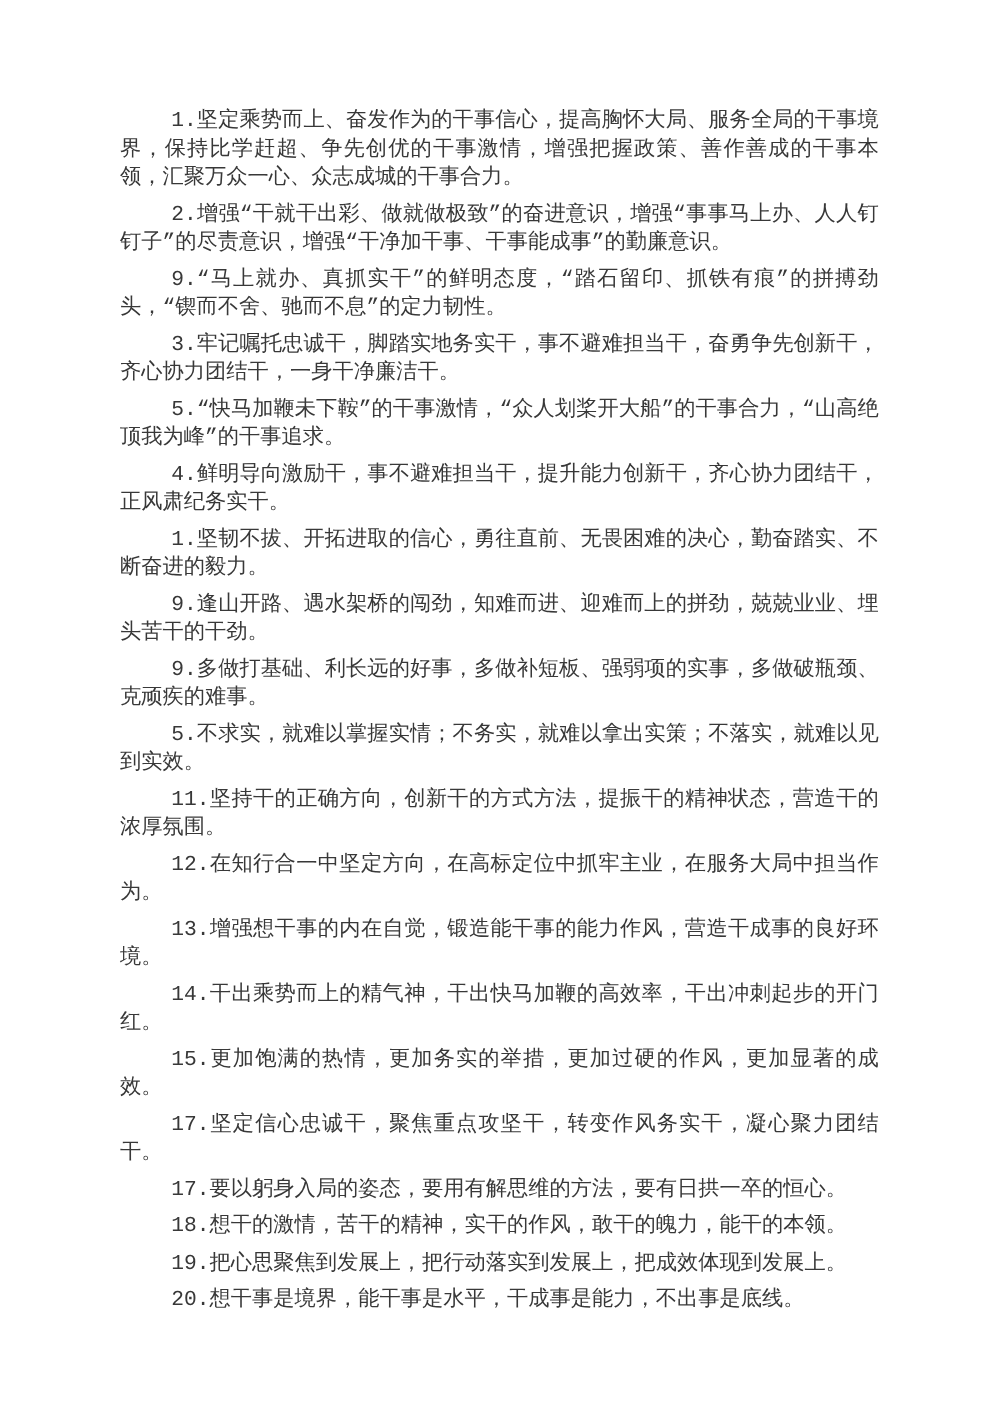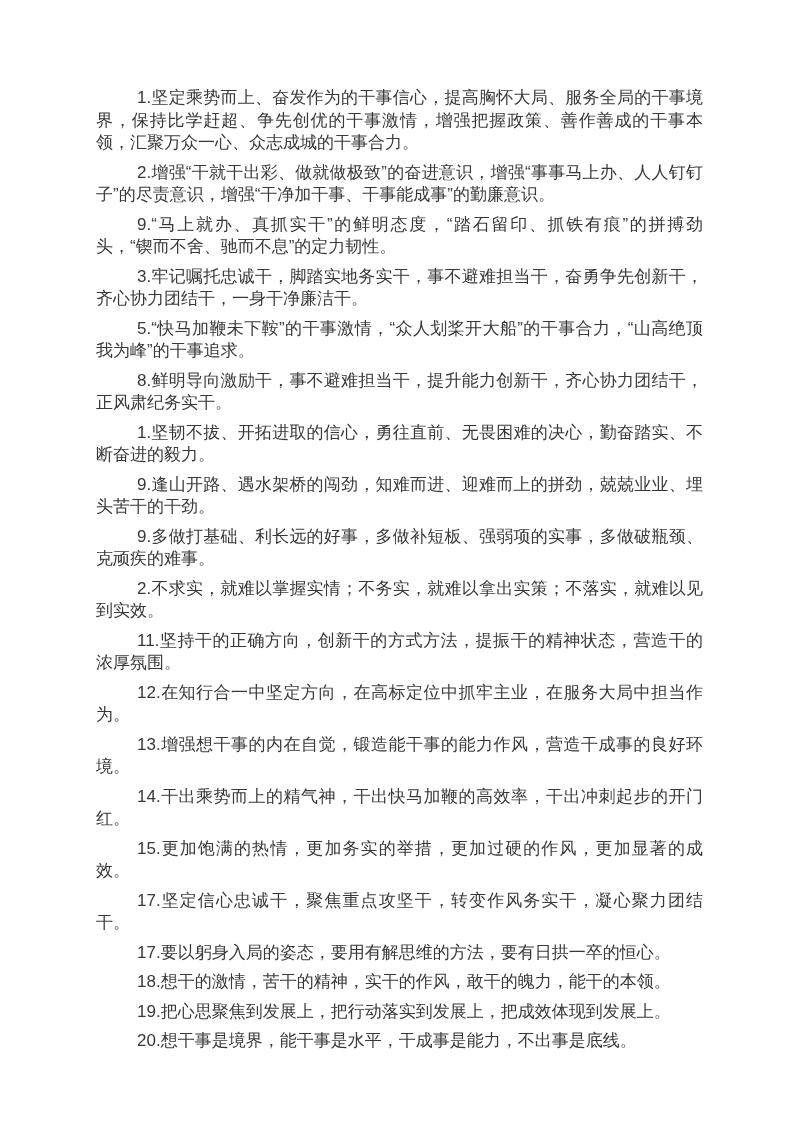--- a/index.html
+++ b/index.html
@@ -6,21 +6,21 @@
     margin: 0;
     padding: 0;
     background: #ffffff;
   }
   .page {
     position: relative;
     width: 784px;
     height: 1122px;
     background: #ffffff;
     overflow: hidden;
-    font-family: Liberation Sans, sans-serif;
+    font-family: Liberation Mono, monospace;
   }
   .content {
     position: absolute;
     left: 96px;
     top: 87px;
     width: 607px;
   }
   .para {
     margin: 0 0 7px 0;
     font-size: 17px;
@@ -35,25 +35,25 @@
 </head>
 <body>
 
 <div class="page">
   <div class="content" id="doc-content">
       <p class="para">1.坚定乘势而上、奋发作为的干事信心，提高胸怀大局、服务全局的干事境界，保持比学赶超、争先创优的干事激情，增强把握政策、善作善成的干事本领，汇聚万众一心、众志成城的干事合力。</p>
       <p class="para">2.增强“干就干出彩、做就做极致”的奋进意识，增强“事事马上办、人人钉钉子”的尽责意识，增强“干净加干事、干事能成事”的勤廉意识。</p>
       <p class="para">9.“马上就办、真抓实干”的鲜明态度，“踏石留印、抓铁有痕”的拼搏劲头，“锲而不舍、驰而不息”的定力韧性。</p>
       <p class="para">3.牢记嘱托忠诚干，脚踏实地务实干，事不避难担当干，奋勇争先创新干，齐心协力团结干，一身干净廉洁干。</p>
       <p class="para">5.“快马加鞭未下鞍”的干事激情，“众人划桨开大船”的干事合力，“山高绝顶我为峰”的干事追求。</p>
-      <p class="para">8.鲜明导向激励干，事不避难担当干，提升能力创新干，齐心协力团结干，正风肃纪务实干。</p>
+      <p class="para">4.鲜明导向激励干，事不避难担当干，提升能力创新干，齐心协力团结干，正风肃纪务实干。</p>
       <p class="para">1.坚韧不拔、开拓进取的信心，勇往直前、无畏困难的决心，勤奋踏实、不断奋进的毅力。</p>
       <p class="para">9.逢山开路、遇水架桥的闯劲，知难而进、迎难而上的拼劲，兢兢业业、埋头苦干的干劲。</p>
       <p class="para">9.多做打基础、利长远的好事，多做补短板、强弱项的实事，多做破瓶颈、克顽疾的难事。</p>
-      <p class="para">2.不求实，就难以掌握实情；不务实，就难以拿出实策；不落实，就难以见到实效。</p>
+      <p class="para">5.不求实，就难以掌握实情；不务实，就难以拿出实策；不落实，就难以见到实效。</p>
       <p class="para">11.坚持干的正确方向，创新干的方式方法，提振干的精神状态，营造干的浓厚氛围。</p>
       <p class="para">12.在知行合一中坚定方向，在高标定位中抓牢主业，在服务大局中担当作为。</p>
       <p class="para">13.增强想干事的内在自觉，锻造能干事的能力作风，营造干成事的良好环境。</p>
       <p class="para">14.干出乘势而上的精气神，干出快马加鞭的高效率，干出冲刺起步的开门红。</p>
       <p class="para">15.更加饱满的热情，更加务实的举措，更加过硬的作风，更加显著的成效。</p>
       <p class="para">17.坚定信心忠诚干，聚焦重点攻坚干，转变作风务实干，凝心聚力团结干。</p>
       <p class="para">17.要以躬身入局的姿态，要用有解思维的方法，要有日拱一卒的恒心。</p>
       <p class="para">18.想干的激情，苦干的精神，实干的作风，敢干的魄力，能干的本领。</p>
       <p class="para">19.把心思聚焦到发展上，把行动落实到发展上，把成效体现到发展上。</p>
       <p class="para">20.想干事是境界，能干事是水平，干成事是能力，不出事是底线。</p>

